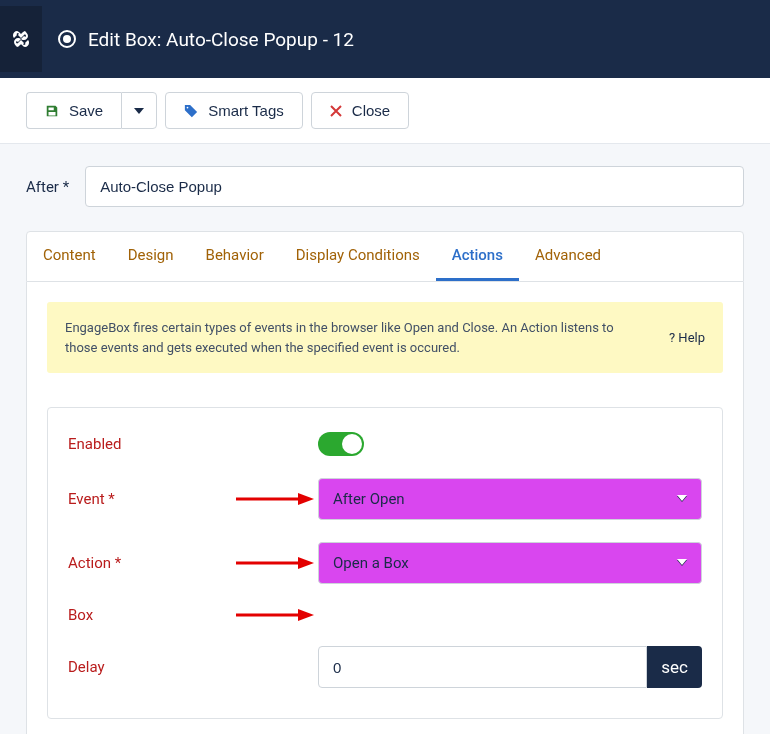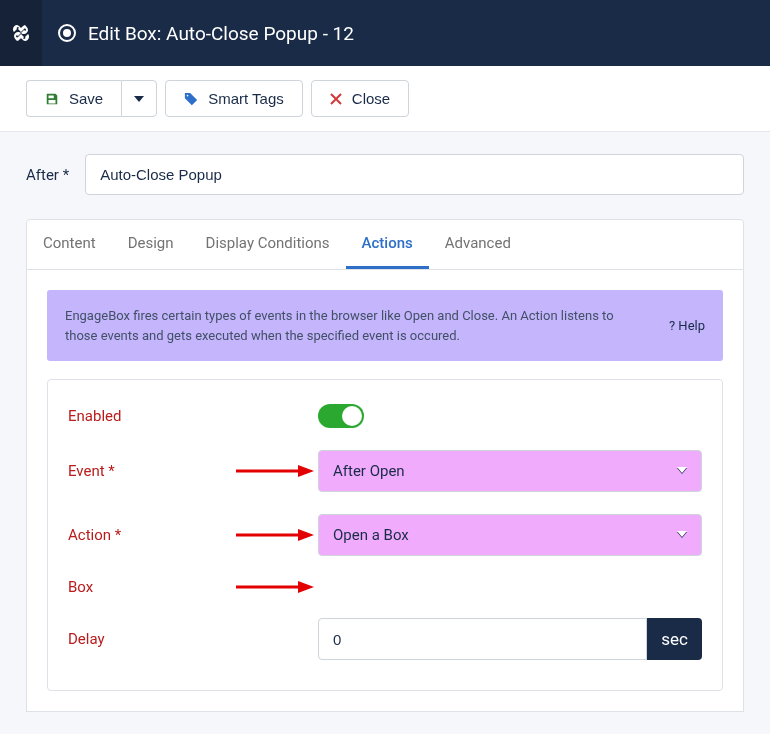--- a/index.html
+++ b/index.html
@@ -5,21 +5,21 @@
     * { box-sizing: border-box; margin: 0; padding: 0; }
     body {
       font-family: -apple-system, BlinkMacSystemFont, "Segoe UI", Roboto, Arial, sans-serif;
       background: #f5f7fa;
       color: #1a2b48;
       font-size: 14px;
       width: 770px;
     }
     .topbar {
       background: #1a2b48;
-      height: 66px;
+      height: 78px;
       display: flex;
       align-items: center;
     }
     .topbar-icon {
       width: 42px;
       height: 66px;
       background: #152238;
       display: flex;
       align-items: center;
       justify-content: center;
@@ -88,44 +88,44 @@
     }
     .tabs {
       display: flex;
       background: #fff;
       border: 1px solid #dee2e6;
       border-radius: 4px 4px 0 0;
     }
     .tab {
       padding: 14px 16px;
       font-size: 15px;
-      color: #737373;
+      color: #a16207;
       cursor: pointer;
       border-bottom: 3px solid transparent;
     }
     .tab.active {
       color: #2d6fc9;
       border-bottom-color: #2d6fc9;
       font-weight: 500;
     }
     .tab-content {
       background: #fff;
       border: 1px solid #dee2e6;
       border-top: none;
       padding: 20px;
     }
     .info-banner {
-      background: #c4b5fd;
+      background: #fef9c3;
       padding: 16px 18px;
       border-radius: 3px;
       display: flex;
       justify-content: space-between;
       align-items: center;
       gap: 20px;
-      margin-bottom: 18px;
+      margin-bottom: 34px;
     }
     .info-text { color: #425066; font-size: 13px; line-height: 1.5; }
     .help-link { color: #1a2b48; font-size: 13px; white-space: nowrap; cursor: pointer; }
     .form-panel {
       border: 1px solid #dee2e6;
       border-radius: 4px;
       padding: 24px 20px 8px 20px;
     }
     .form-row {
       display: flex;
@@ -155,21 +155,21 @@
       background: #fff;
       border-radius: 50%;
       top: 2px;
       right: 2px;
     }
     .select-box {
       width: 100%;
       padding: 11px 14px;
       border: 1px solid #ced4da;
       border-radius: 4px;
-      background: #f0abfc;
+      background: #d946ef;
       display: flex;
       justify-content: space-between;
       align-items: center;
       cursor: pointer;
       font-size: 15px;
       color: #1a2b48;
     }
     .chevron {
       width: 0;
       height: 0;
@@ -257,20 +257,21 @@
 
 <div class="content-area">
   <div class="title-row">
     <span class="title-label">After *</span>
     <input class="title-input" type="text" value="Auto-Close Popup" style="">
   </div>
 
   <div class="tabs">
     <div class="tab">Content</div>
     <div class="tab">Design</div>
+    <div class="tab">Behavior</div>
     <div class="tab">Display Conditions</div>
     <div class="tab active">Actions</div>
     <div class="tab">Advanced</div>
   </div>
 
   <div class="tab-content">
     <div class="info-banner">
       <div class="info-text">EngageBox fires certain types of events in the browser like Open and Close. An Action listens to those events and gets executed when the specified event is occured.</div>
       <div class="help-link">? Help</div>
     </div>

